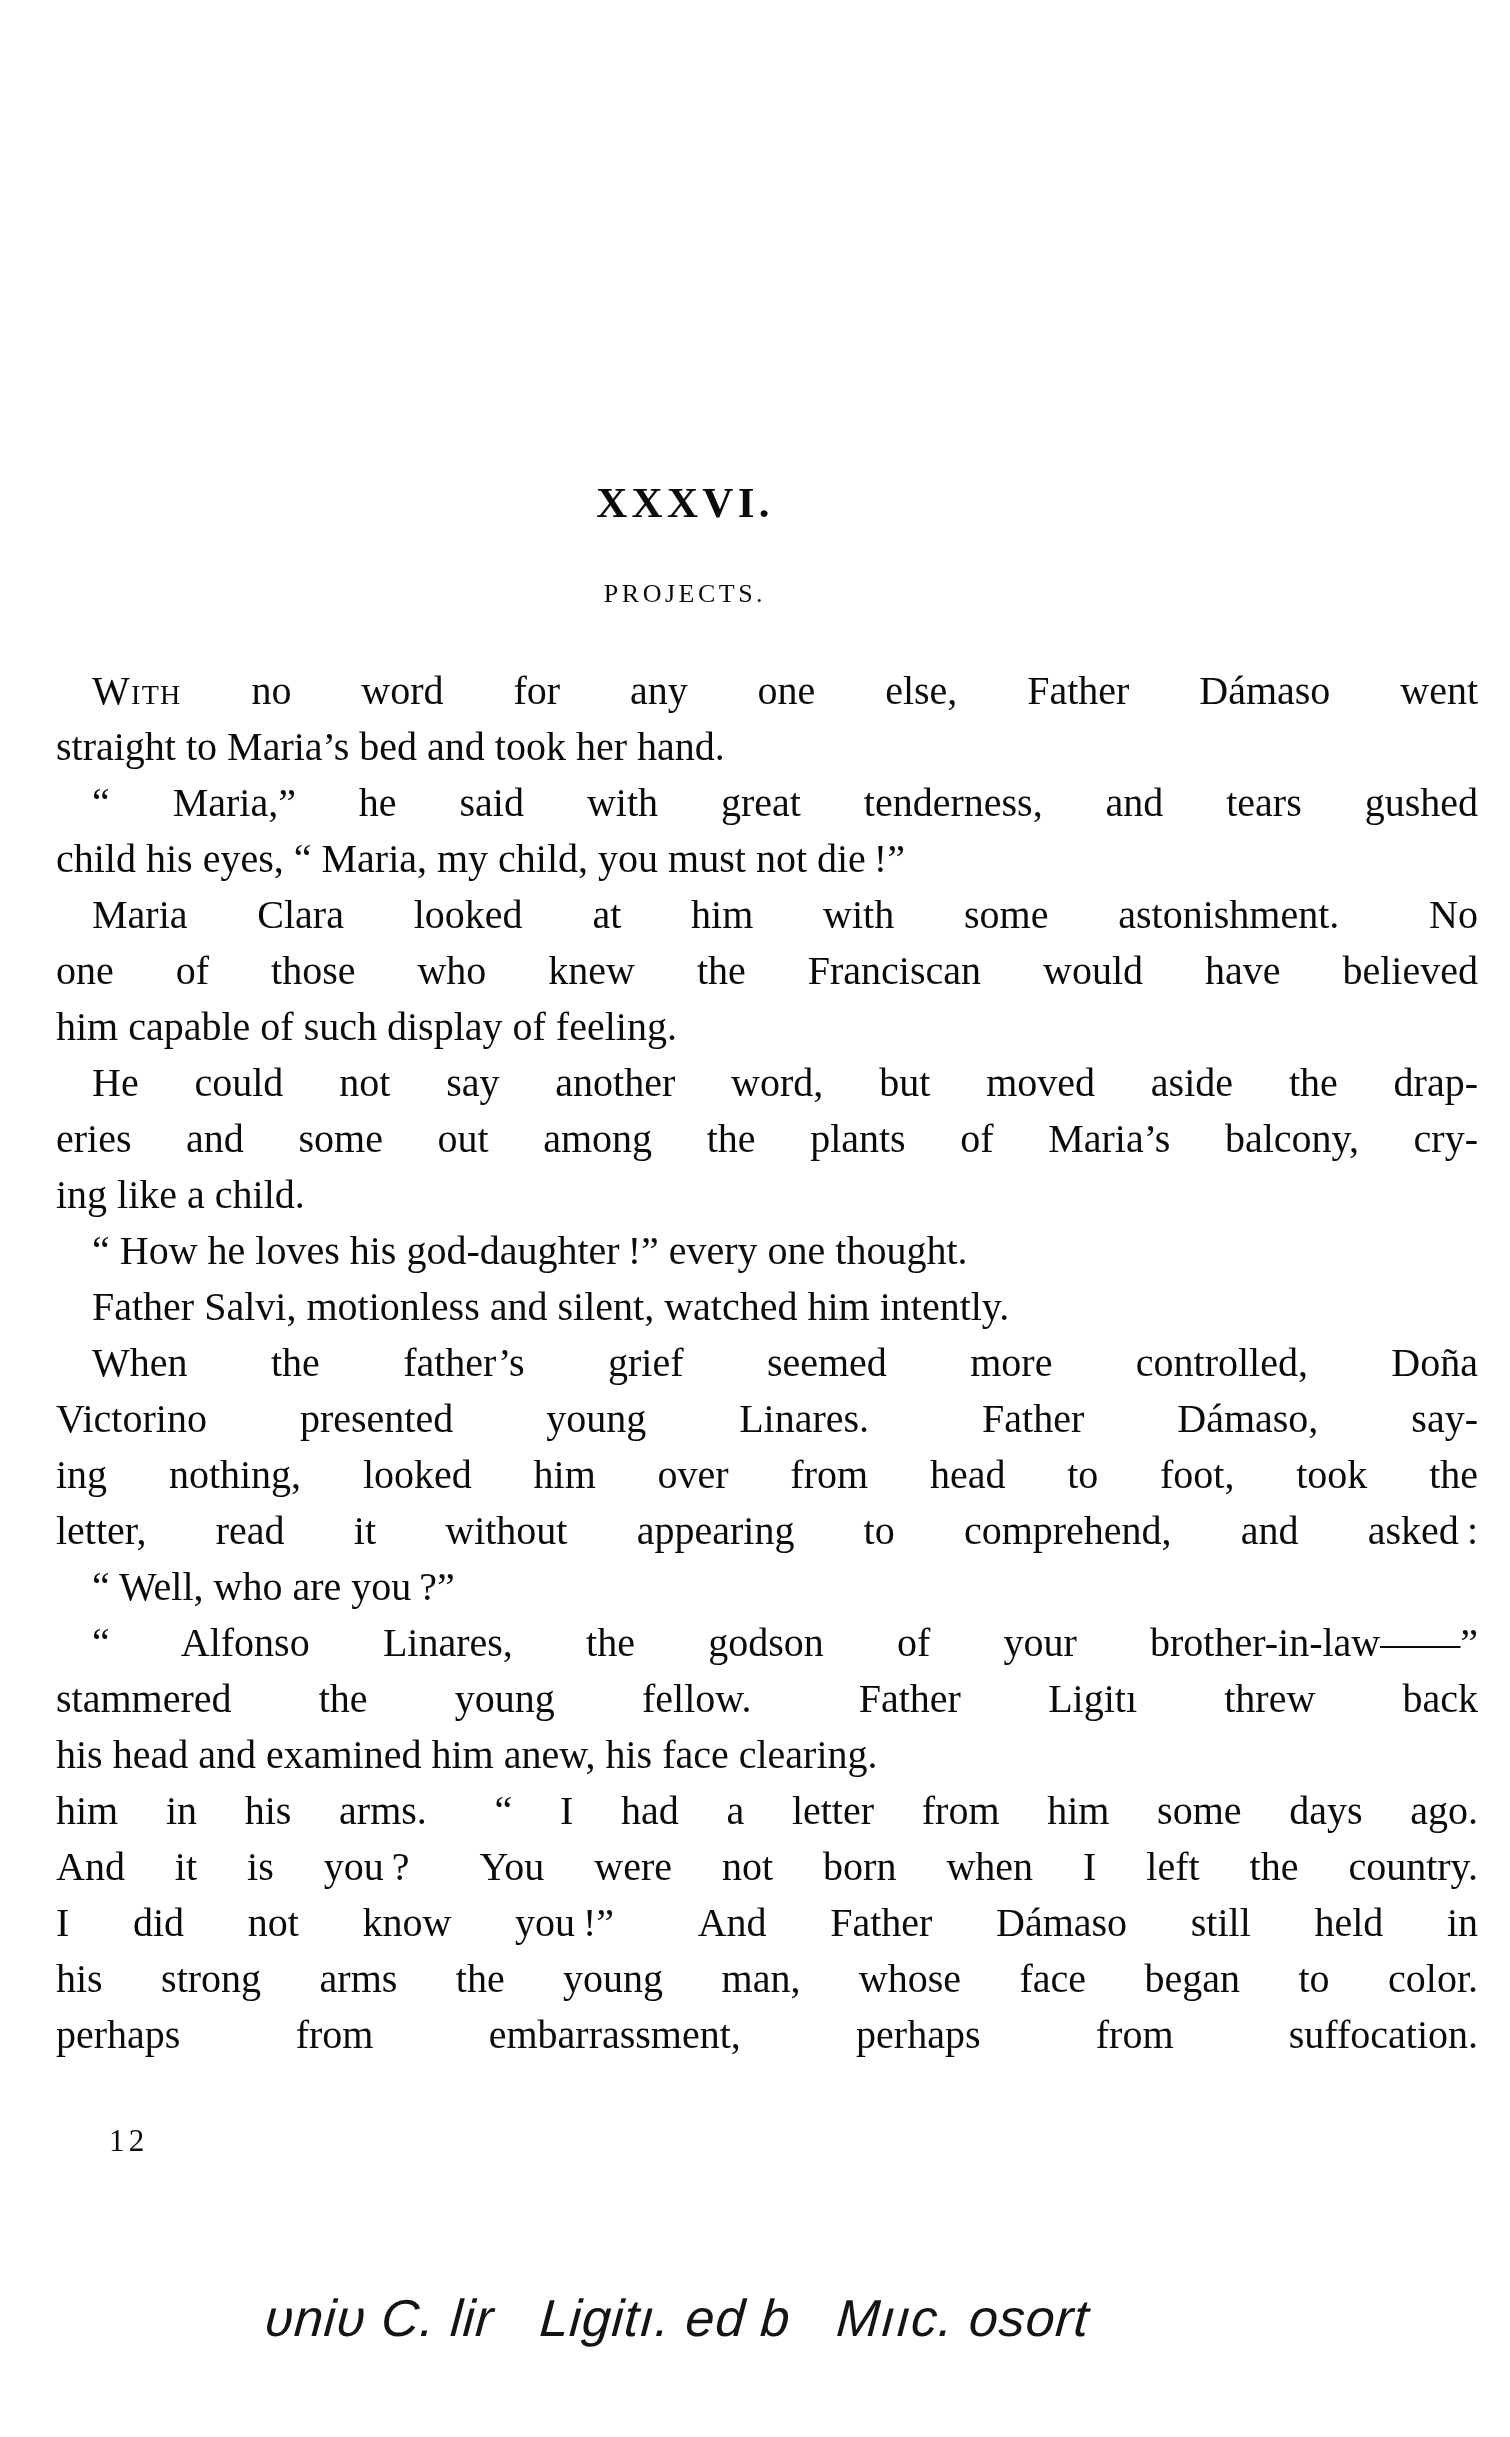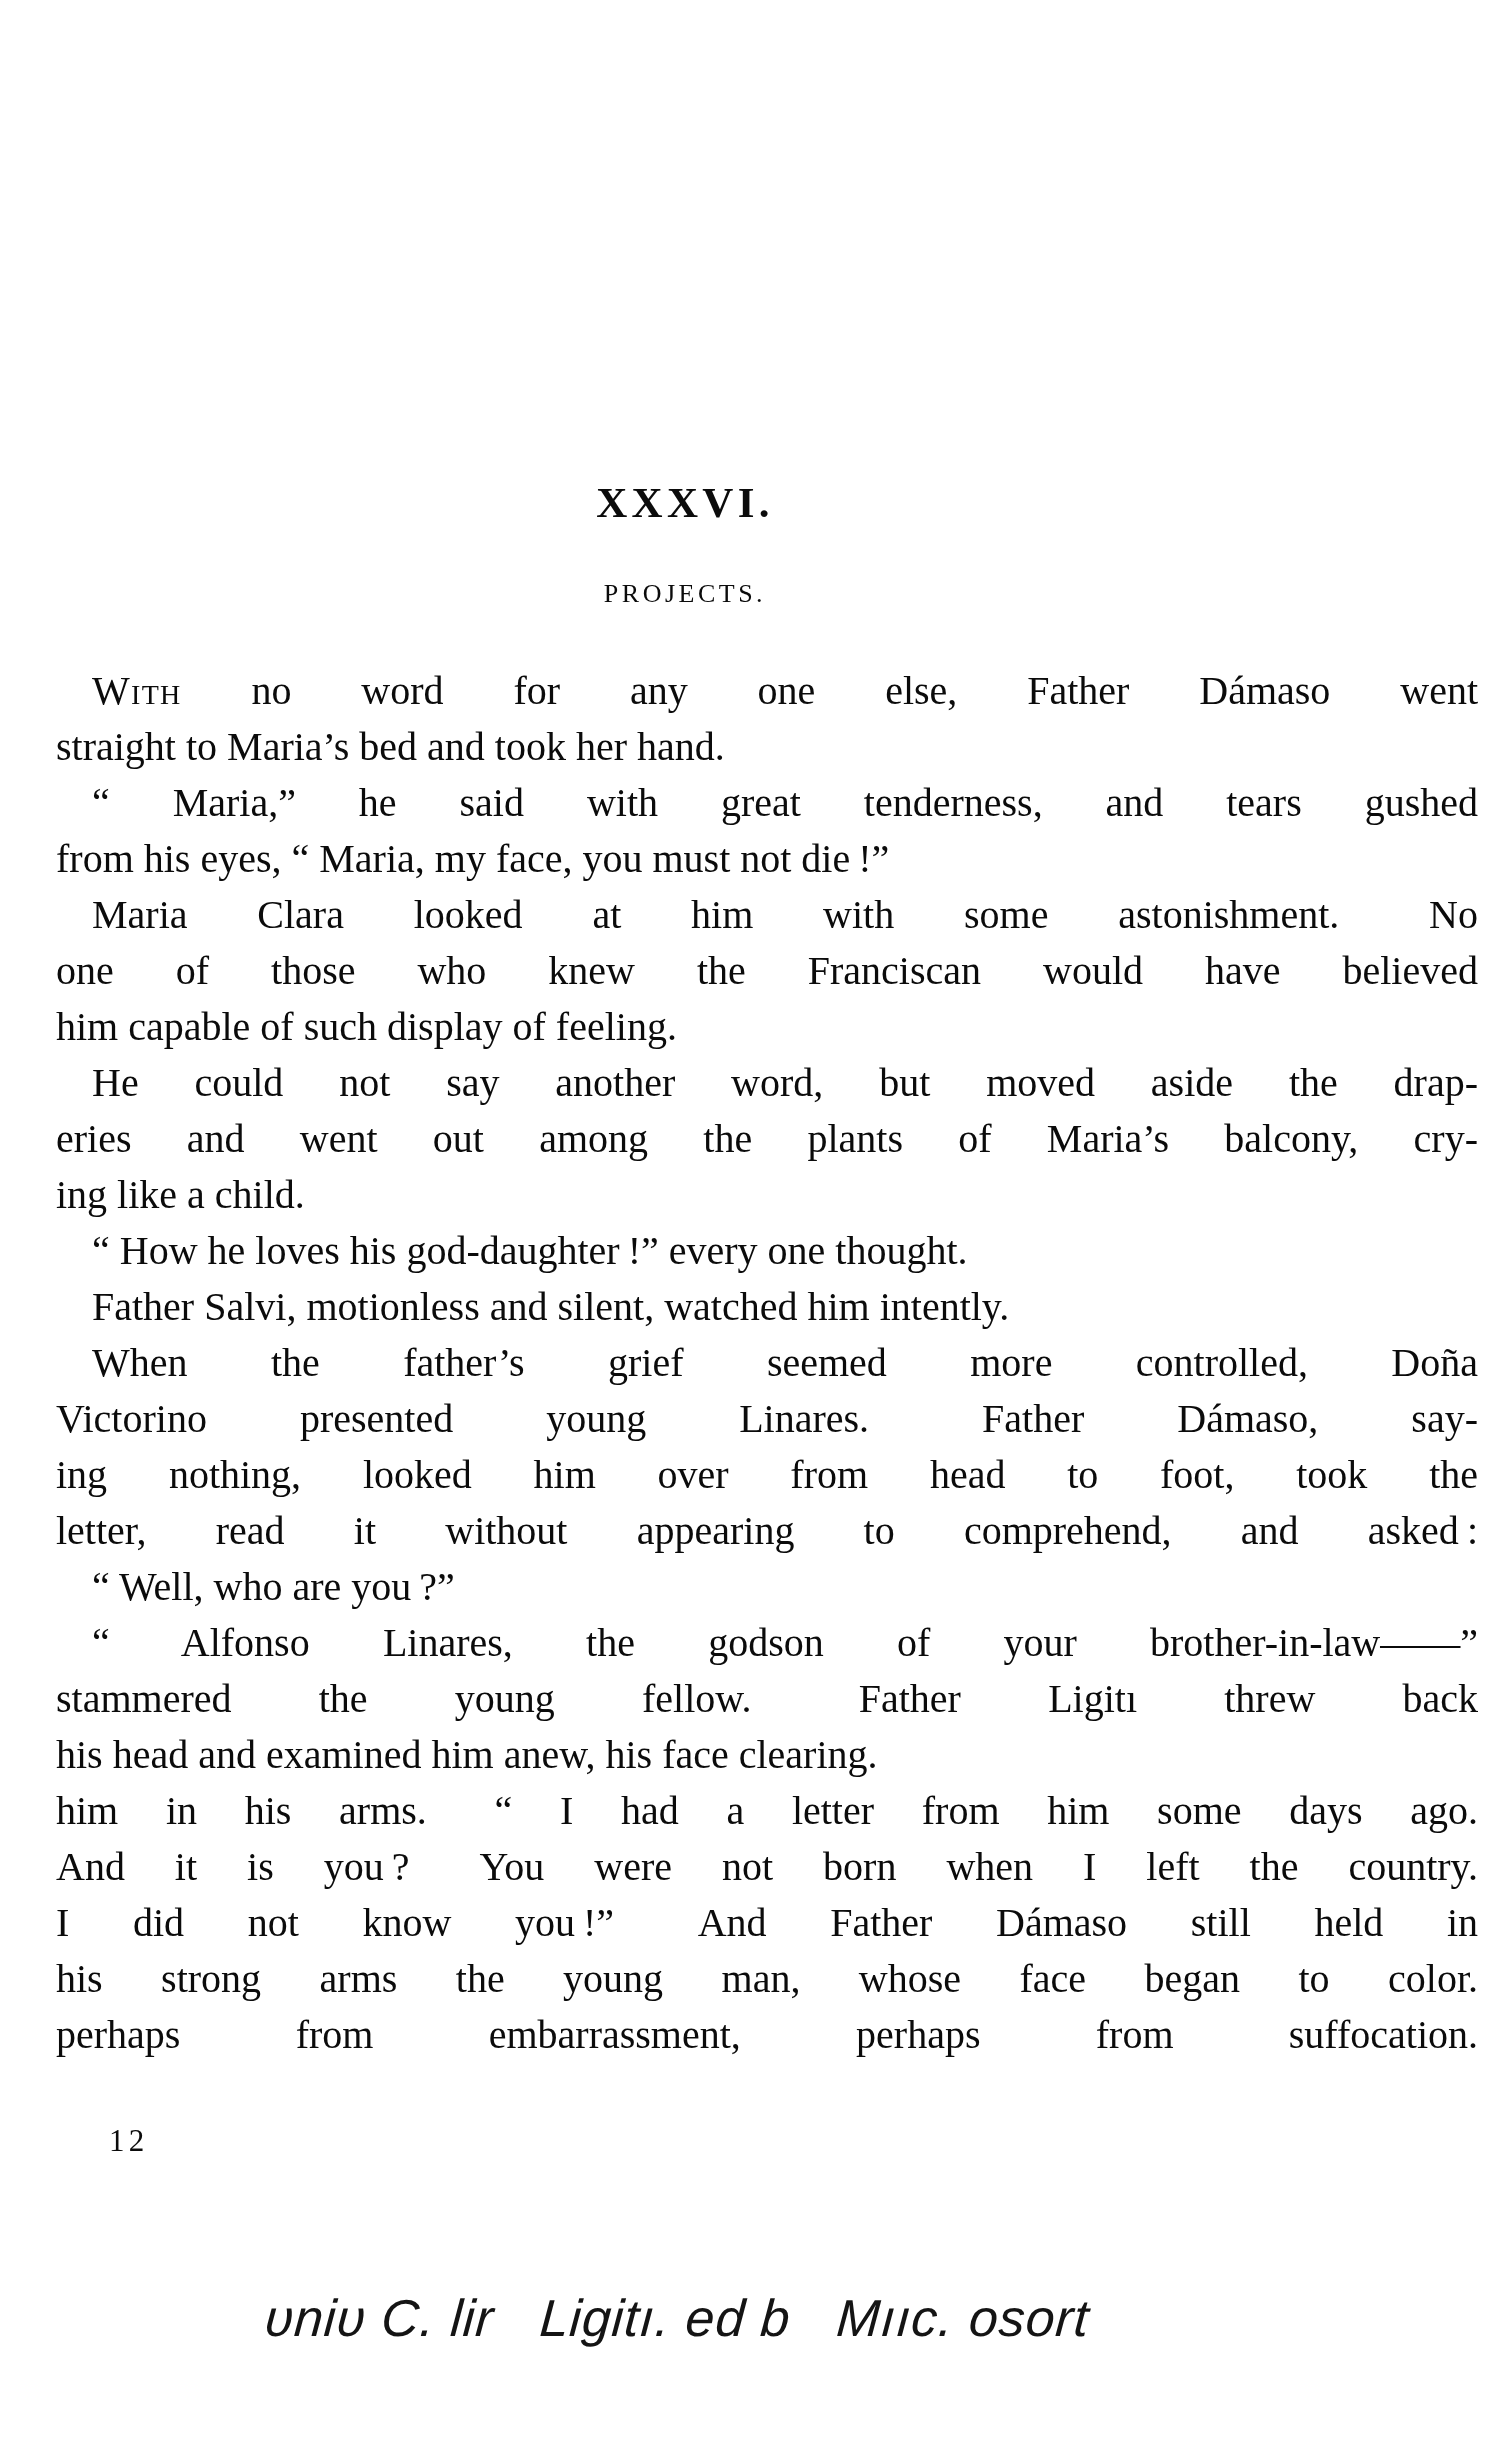--- a/index.html
+++ b/index.html
@@ -76,26 +76,26 @@
 </head>
 <body>
 
 <div class="page">
   <div class="chapter-number">XXXVI.</div>
   <div class="chapter-title">PROJECTS.</div>
   <div class="body-text" id="body-text">
       <div class="line j indent"><span class="lead">With</span> no word for any one else, Father Dámaso went</div>
       <div class="line">straight to Maria’s bed and took her hand.</div>
       <div class="line j indent">“ Maria,” he said with great tenderness, and tears gushed</div>
-      <div class="line">from his eyes, “ Maria, my face, you must not die !”</div>
+      <div class="line">child his eyes, “ Maria, my child, you must not die !”</div>
       <div class="line j indent">Maria Clara looked at him with some astonishment.  No</div>
       <div class="line j">one of those who knew the Franciscan would have believed</div>
       <div class="line">him capable of such display of feeling.</div>
       <div class="line j indent">He could not say another word, but moved aside the drap-</div>
-      <div class="line j">eries and went out among the plants of Maria’s balcony, cry-</div>
+      <div class="line j">eries and some out among the plants of Maria’s balcony, cry-</div>
       <div class="line">ing like a child.</div>
       <div class="line indent">“ How he loves his god-daughter !” every one thought.</div>
       <div class="line indent">Father Salvi, motionless and silent, watched him intently.</div>
       <div class="line j indent">When the father’s grief seemed more controlled, Doña</div>
       <div class="line j">Victorino presented young Linares.  Father Dámaso, say-</div>
       <div class="line j">ing nothing, looked him over from head to foot, took the</div>
       <div class="line j">letter, read it without appearing to comprehend, and asked :</div>
       <div class="line indent">“ Well, who are you ?”</div>
       <div class="line j indent">“ Alfonso Linares, the godson of your brother-in-law——”</div>
       <div class="line j">stammered the young fellow.  Father Ligitı threw back</div>

